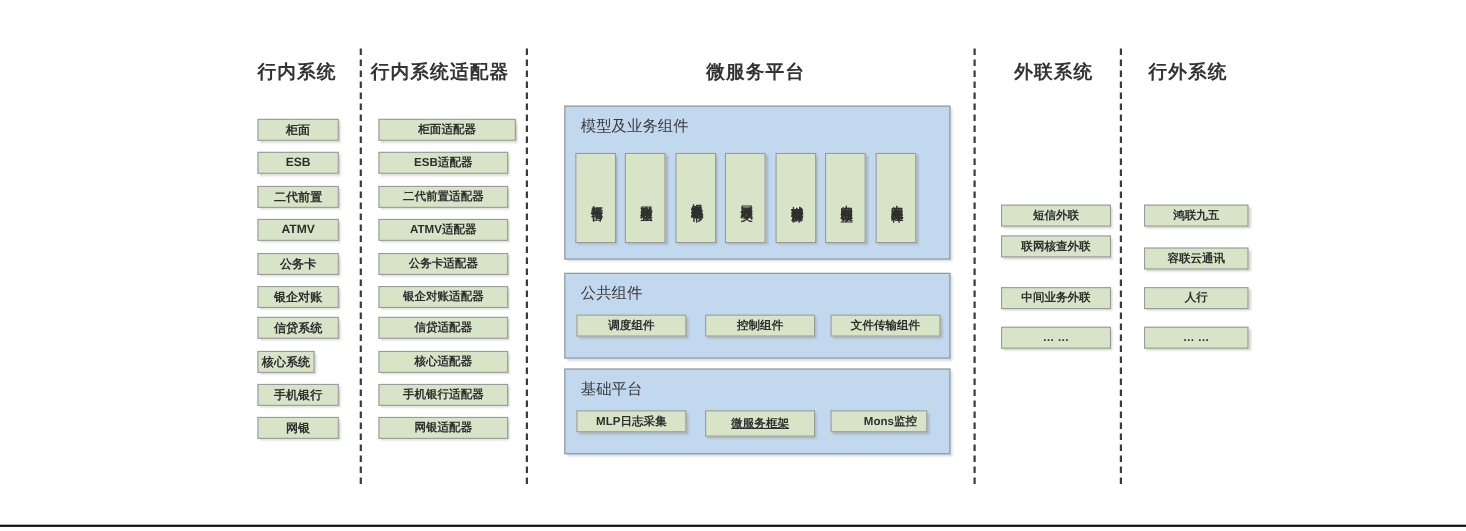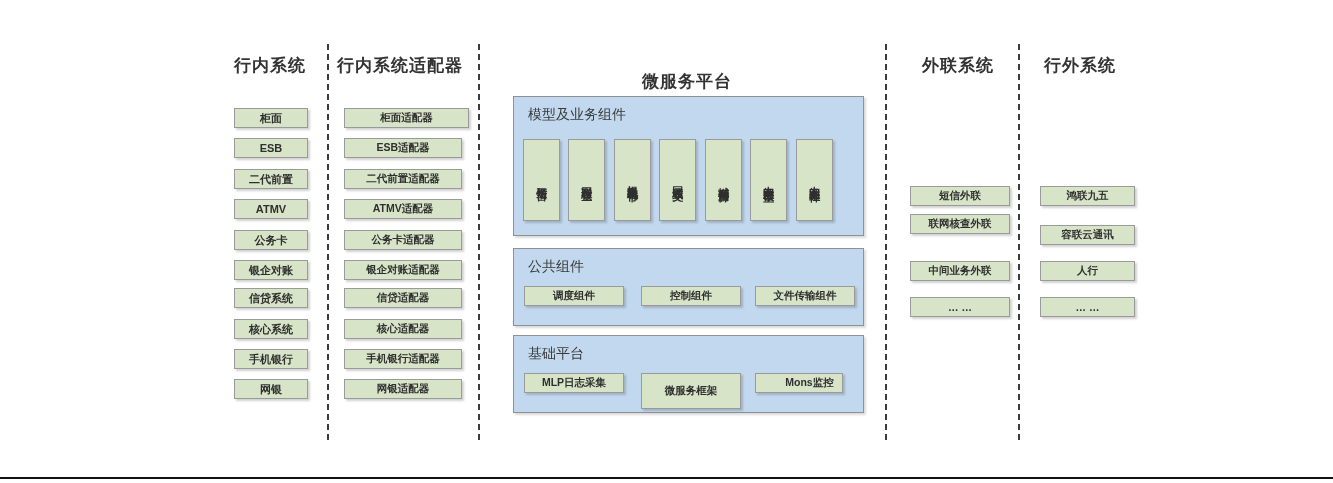--- a/index.html
+++ b/index.html
@@ -104,39 +104,39 @@
 </style>
 </head>
 <body>
 
 <div id="canvas">
 
   <div class="col-title" style="left:330px; top:54px; width:140px;">行内系统适配器</div>
 
   <div class="col-title" style="left:210px; top:54px; width:120px;">行内系统</div>
 
-  <div class="col-title" style="left:607px; top:54px; width:160px;margin-top:16px;">微服务平台</div>
+  <div class="col-title" style="left:607px; top:54px; width:160px;">微服务平台</div>
 
   <div class="col-title" style="left:898px; top:54px; width:120px;">外联系统</div>
 
   <div class="col-title" style="left:1020px; top:54px; width:120px;">行外系统</div>
 
   <div class="divider" style="left:327px; top:44px; height:396px;"></div>
   <div class="divider" style="left:478px; top:44px; height:396px;"></div>
   <div class="divider" style="left:885px; top:44px; height:396px;"></div>
   <div class="divider" style="left:1018px; top:44px; height:396px;"></div>
 
   <div class="node" style="left:234px; top:108px; width:74px; height:20px;">柜面</div>
   <div class="node" style="left:234px; top:138px; width:74px; height:20px;">ESB</div>
   <div class="node" style="left:234px; top:169px; width:74px; height:20px;">二代前置</div>
   <div class="node" style="left:234px; top:199px; width:74px; height:20px;">ATMV</div>
   <div class="node" style="left:234px; top:230px; width:74px; height:20px;">公务卡</div>
   <div class="node" style="left:234px; top:260px; width:74px; height:20px;">银企对账</div>
   <div class="node" style="left:234px; top:288px; width:74px; height:20px;">信贷系统</div>
-  <div class="node" style="left:234px; top:319px; width:74px; height:20px;text-align:right;">核心系统</div>
+  <div class="node" style="left:234px; top:319px; width:52px; height:20px;text-align:right;">核心系统</div>
   <div class="node" style="left:234px; top:349px; width:74px; height:20px;">手机银行</div>
   <div class="node" style="left:234px; top:379px; width:74px; height:20px;">网银</div>
 
   <div class="node small" style="left:344px; top:108px; width:125px; height:20px;">柜面适配器</div>
   <div class="node small" style="left:344px; top:138px; width:118px; height:20px;">ESB适配器</div>
   <div class="node small" style="left:344px; top:169px; width:118px; height:20px;">二代前置适配器</div>
   <div class="node small" style="left:344px; top:199px; width:118px; height:20px;">ATMV适配器</div>
   <div class="node small" style="left:344px; top:230px; width:118px; height:20px;">公务卡适配器</div>
   <div class="node small" style="left:344px; top:260px; width:118px; height:20px;">银企对账适配器</div>
   <div class="node small" style="left:344px; top:288px; width:118px; height:20px;">信贷适配器</div>
@@ -173,21 +173,21 @@
     <div class="panel-title">公共组件</div>
   </div>
   <div class="node small" style="left:524px; top:286px; width:100px; height:20px;">调度组件</div>
   <div class="node small" style="left:641px; top:286px; width:100px; height:20px;">控制组件</div>
   <div class="node small" style="left:755px; top:286px; width:100px; height:20px;">文件传输组件</div>
 
   <div class="panel" style="left:513px; top:335px; height:78px; width:351px;">
     <div class="panel-title">基础平台</div>
   </div>
   <div class="node small" style="left:524px; top:373px; width:100px; height:20px;">MLP日志采集</div>
-  <div class="node small" style="left:641px; top:373px; width:100px; height:36px;">微服务框架</div>
+  <div class="node small" style="left:641px; top:373px; width:100px; height:24px;text-decoration:underline;">微服务框架</div>
   <div class="node small" style="left:755px; top:373px; width:88px; height:20px;padding-left:21px;">Mons监控</div>
 
   <div class="node small" style="left:910px; top:186px; width:100px; height:20px;">短信外联</div>
   <div class="node small" style="left:910px; top:214px; width:100px; height:20px;">联网核查外联</div>
   <div class="node small" style="left:910px; top:261px; width:100px; height:20px;">中间业务外联</div>
   <div class="node small" style="left:910px; top:297px; width:100px; height:20px;">… …</div>
 
   <div class="node small" style="left:1040px; top:186px; width:95px; height:20px;">鸿联九五</div>
   <div class="node small" style="left:1040px; top:225px; width:95px; height:20px;">容联云通讯</div>
   <div class="node small" style="left:1040px; top:261px; width:95px; height:20px;">人行</div>

